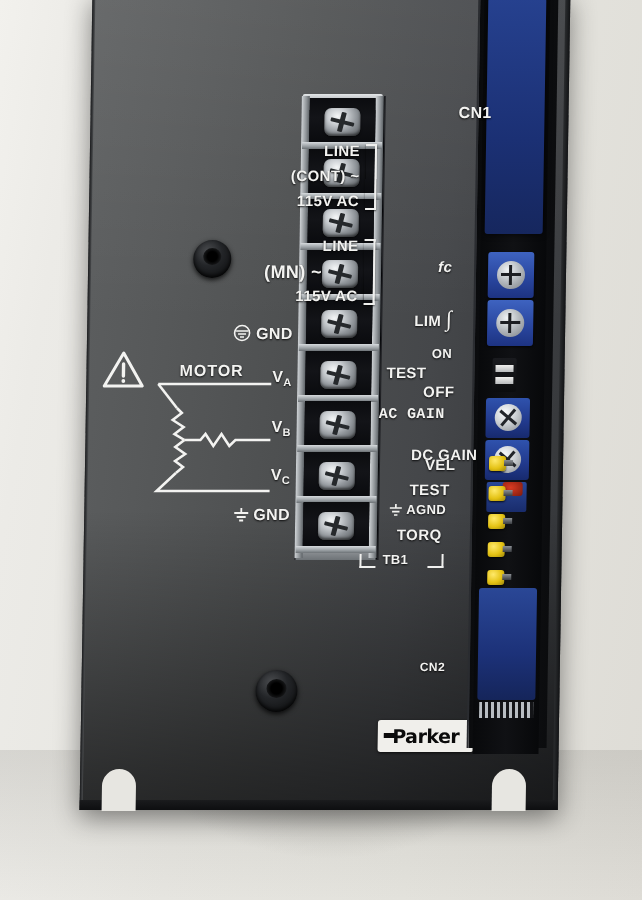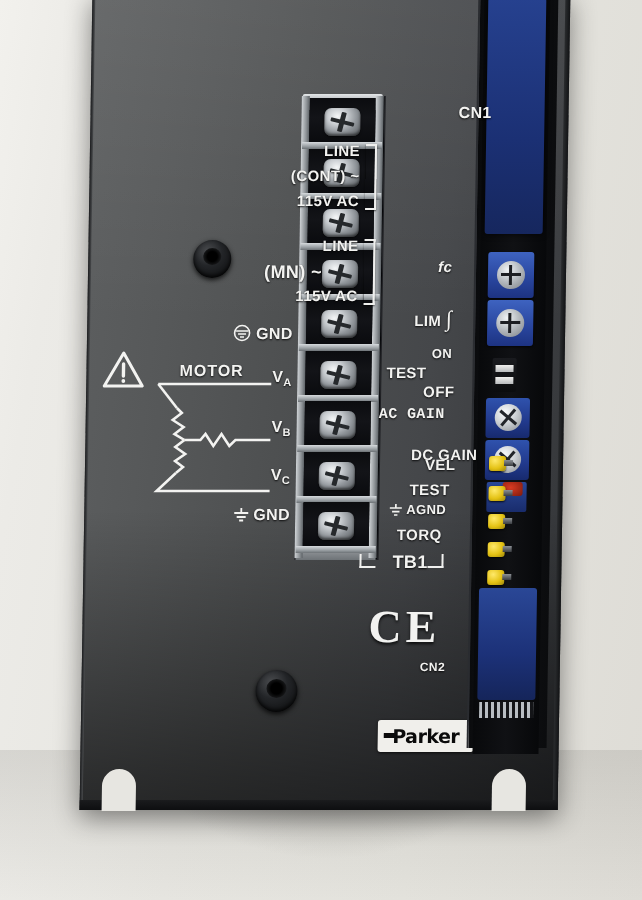--- a/index.html
+++ b/index.html
@@ -70,21 +70,21 @@
   .tb1-screw::before{left:6px;right:6px;top:12px;height:4px;transform:rotate(14deg);}
   .tb1-screw::after{left:15px;width:5px;top:4px;bottom:4px;transform:rotate(14deg);}
 
   
   .grp-bracket{position:absolute;border:2px solid #f0f0ee;border-left:none;width:9px;
     box-shadow:0 1px 2px rgba(0,0,0,.7);}
   
   .tb1-caption-tick{position:absolute;width:14px;height:12px;border:2px solid #f0f0ee;}
   #tb1-tick-left{border-right:none;border-top:none;left:276px;top:560px;}
   #tb1-tick-right{border-left:none;border-top:none;left:344px;top:560px;}
-  #tb1-caption{left:309px;top:558px;font-size:18px;}
+  #tb1-caption{left:299px;top:558px;font-size:13px;}
 
   
   #board-strip{position:absolute;left:386px;top:-6px;width:78px;height:760px;
     background:linear-gradient(90deg,#0a0b0d,#121316 35%,#0b0c0e 100%);
     border-left:2px solid #2a2c30;}
   #board-strip-inner{position:absolute;left:392px;top:0;width:66px;height:760px;
     background:linear-gradient(90deg,#08090b,#101114 50%,#07080a);}
 
   
   #cn1-connector{position:absolute;left:396px;top:4px;width:58px;height:236px;
@@ -267,21 +267,20 @@
 
       <path d="M31 31 L36 36 L27 43 L38 50 L29 57 L39 63"></path>
 
       <path d="M39 63 L55 63 L60 57 L68 69 L76 57 L84 69 L90 63 L125 63"></path>
 
       <path d="M39 63 L30 70 L40 77 L30 84 L38 90 L31 96"></path>
       <path d="M31 96 L12 114 L125 114"></path>
     </g>
   </svg>
 
-  <div id="ce-mark">CE</div>
 
   <div id="parker-logo">
     <div id="parker-logo-bar"></div>
     <span id="parker-logo-text">Parker</span>
   </div>
 
   <div class="standoff" id="standoff-upper-left"></div>
   <div class="standoff" id="standoff-lower-left"></div>
   <div class="standoff" id="standoff-lower-right"></div>
 

